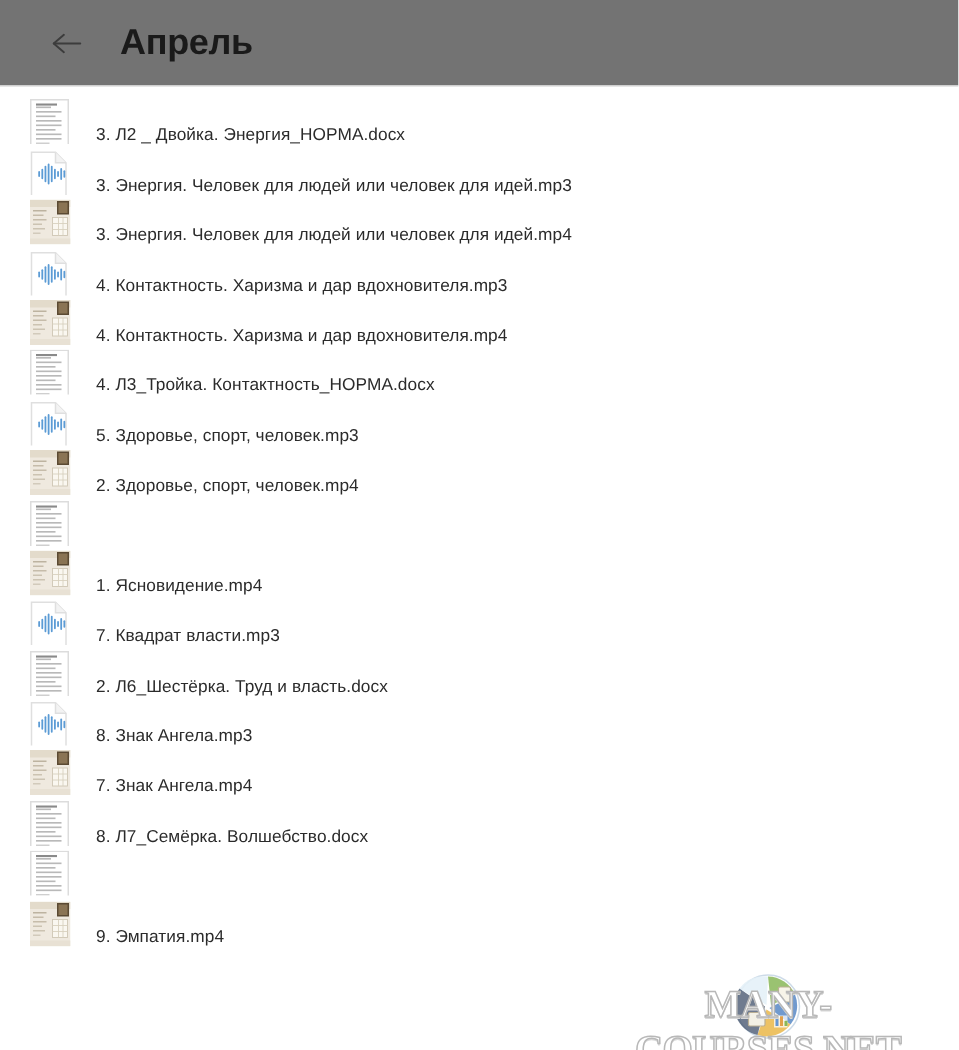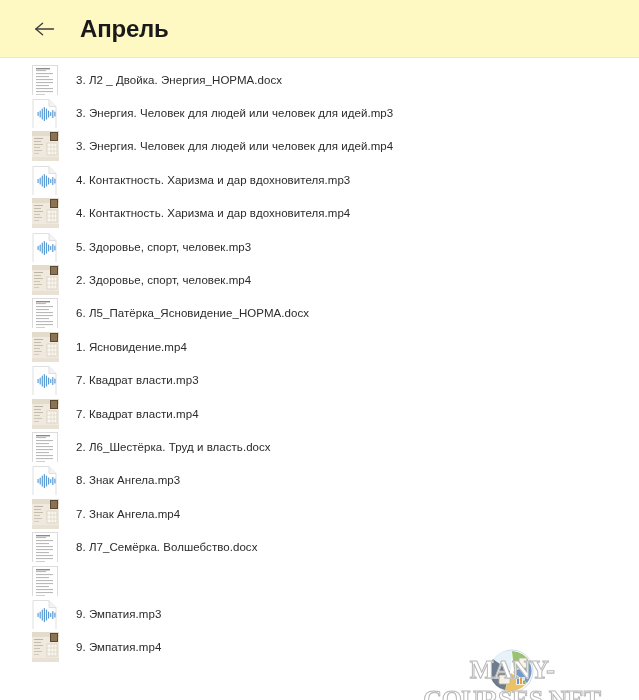--- a/index.html
+++ b/index.html
@@ -15,21 +15,21 @@
     position: relative;
   }
 
   
   .header {
     height: 57px;
     display: flex;
     align-items: center;
     padding-left: 32px;
     box-sizing: border-box;
-    background: #fef9c3;
+    background: #737373;
   }
   .back-btn {
     width: 26px;
     height: 26px;
     display: flex;
     align-items: center;
     justify-content: center;
     cursor: pointer;
     flex: 0 0 auto;
   }
@@ -49,22 +49,22 @@
     background: #e6e6e6;
   }
 
   
   .file-list {
     padding-top: 5px;
   }
   .file-row {
     height: 33.4px;
     display: flex;
-    align-items: center;
-    padding-left: 32px;
+    align-items: flex-end;
+    padding-left: 20px;
     box-sizing: border-box;
     cursor: pointer;
   }
   .thumb {
     width: 28px;
     height: 30px;
     flex: 0 0 auto;
     position: relative;
     overflow: hidden;
     background: #ffffff;
@@ -218,20 +218,38 @@
           <rect x="15" y="12" width="10" height="12" fill="#faf7f0" stroke="#cfc6b4" stroke-width="0.6"></rect>
           <path d="M15 16 h10 M15 20 h10 M19 12 v12 M22 12 v12" stroke="#d8d0be" stroke-width="0.6"></path>
           <rect x="0" y="26" width="27" height="4" fill="#e8e1d4"></rect>
         </svg>
       </div>
       <div class="file-name">4. Контактность. Харизма и дар вдохновителя.mp4</div>
     </div>
     <div class="file-row">
       <div class="thumb">
         <svg width="26" height="33" viewBox="0 0 26 33">
+          <rect x="0.5" y="0.5" width="25" height="32" fill="#ffffff" stroke="#dcdcdc" stroke-width="1"></rect>
+          <rect x="4" y="3" width="14" height="1.4" fill="#8a8a8a"></rect>
+          <rect x="4" y="5" width="10" height="1.1" fill="#b9b9b9"></rect>
+          <rect x="4" y="8" width="17" height="1.1" fill="#b9b9b9"></rect>
+          <rect x="4" y="11" width="13" height="1.1" fill="#b9b9b9"></rect>
+          <rect x="4" y="14" width="17" height="1.1" fill="#b9b9b9"></rect>
+          <rect x="4" y="17" width="17" height="1.1" fill="#b9b9b9"></rect>
+          <rect x="4" y="20" width="13" height="1.1" fill="#b9b9b9"></rect>
+          <rect x="4" y="23" width="17" height="1.1" fill="#b9b9b9"></rect>
+          <rect x="4" y="26" width="17" height="1.1" fill="#b9b9b9"></rect>
+          <rect x="4" y="29" width="9" height="1.1" fill="#cfcfcf"></rect>
+        </svg>
+      </div>
+      <div class="file-name">4. Л3_Тройка. Контактность_НОРМА.docx</div>
+    </div>
+    <div class="file-row">
+      <div class="thumb">
+        <svg width="26" height="33" viewBox="0 0 26 33">
           <path d="M1 1.5 h16 l7 7 v23 h-23 z" fill="#ffffff" stroke="#dfdfdf" stroke-width="1"></path>
           <path d="M17 1.5 v7 h7" fill="#f3f3f3" stroke="#dfdfdf" stroke-width="1"></path>
           <rect x="5.5" y="14" width="1.2" height="4" rx="0.6" fill="#5b9bd5"></rect>
           <rect x="7.6" y="12.5" width="1.2" height="7" rx="0.6" fill="#5b9bd5"></rect>
           <rect x="9.7" y="10.5" width="1.2" height="11" rx="0.6" fill="#5b9bd5"></rect>
           <rect x="11.8" y="9" width="1.2" height="14" rx="0.6" fill="#5b9bd5"></rect>
           <rect x="13.9" y="10.5" width="1.2" height="11" rx="0.6" fill="#5b9bd5"></rect>
           <rect x="16" y="12.5" width="1.2" height="7" rx="0.6" fill="#5b9bd5"></rect>
           <rect x="18.1" y="14" width="1.2" height="4" rx="0.6" fill="#5b9bd5"></rect>
           <rect x="20.200000000000003" y="12" width="1.2" height="8" rx="0.6" fill="#5b9bd5"></rect>
@@ -269,21 +287,20 @@
           <rect x="4" y="8" width="17" height="1.1" fill="#b9b9b9"></rect>
           <rect x="4" y="11" width="13" height="1.1" fill="#b9b9b9"></rect>
           <rect x="4" y="14" width="17" height="1.1" fill="#b9b9b9"></rect>
           <rect x="4" y="17" width="17" height="1.1" fill="#b9b9b9"></rect>
           <rect x="4" y="20" width="13" height="1.1" fill="#b9b9b9"></rect>
           <rect x="4" y="23" width="17" height="1.1" fill="#b9b9b9"></rect>
           <rect x="4" y="26" width="17" height="1.1" fill="#b9b9b9"></rect>
           <rect x="4" y="29" width="9" height="1.1" fill="#cfcfcf"></rect>
         </svg>
       </div>
-      <div class="file-name">6. Л5_Патёрка_Ясновидение_НОРМА.docx</div>
     </div>
     <div class="file-row">
       <div class="thumb">
         <svg width="27" height="30" viewBox="0 0 27 30">
           <rect x="0" y="0" width="27" height="30" fill="#efe9df"></rect>
           <rect x="0" y="0" width="27" height="5" fill="#e3dbcb"></rect>
           <rect x="18" y="1" width="8" height="9" fill="#5b4a33"></rect>
           <rect x="19" y="2" width="6" height="7" fill="#8a7454"></rect>
           <rect x="2" y="7" width="9" height="1" fill="#bdb3a0"></rect>
           <rect x="2" y="10" width="7" height="1" fill="#c6bcaa"></rect>
@@ -311,40 +328,20 @@
           <rect x="16" y="12.5" width="1.2" height="7" rx="0.6" fill="#5b9bd5"></rect>
           <rect x="18.1" y="14" width="1.2" height="4" rx="0.6" fill="#5b9bd5"></rect>
           <rect x="20.200000000000003" y="12" width="1.2" height="8" rx="0.6" fill="#5b9bd5"></rect>
           <rect x="22.3" y="13.5" width="1.2" height="5" rx="0.6" fill="#5b9bd5"></rect>
         </svg>
       </div>
       <div class="file-name">7. Квадрат власти.mp3</div>
     </div>
     <div class="file-row">
       <div class="thumb">
-        <svg width="27" height="30" viewBox="0 0 27 30">
-          <rect x="0" y="0" width="27" height="30" fill="#efe9df"></rect>
-          <rect x="0" y="0" width="27" height="5" fill="#e3dbcb"></rect>
-          <rect x="18" y="1" width="8" height="9" fill="#5b4a33"></rect>
-          <rect x="19" y="2" width="6" height="7" fill="#8a7454"></rect>
-          <rect x="2" y="7" width="9" height="1" fill="#bdb3a0"></rect>
-          <rect x="2" y="10" width="7" height="1" fill="#c6bcaa"></rect>
-          <rect x="2" y="13" width="9" height="1" fill="#c6bcaa"></rect>
-          <rect x="2" y="16" width="6" height="1" fill="#ccc3b2"></rect>
-          <rect x="2" y="19" width="8" height="1" fill="#ccc3b2"></rect>
-          <rect x="2" y="22" width="5" height="1" fill="#d2cabb"></rect>
-          <rect x="15" y="12" width="10" height="12" fill="#faf7f0" stroke="#cfc6b4" stroke-width="0.6"></rect>
-          <path d="M15 16 h10 M15 20 h10 M19 12 v12 M22 12 v12" stroke="#d8d0be" stroke-width="0.6"></path>
-          <rect x="0" y="26" width="27" height="4" fill="#e8e1d4"></rect>
-        </svg>
-      </div>
-      <div class="file-name">7. Квадрат власти.mp4</div>
-    </div>
-    <div class="file-row">
-      <div class="thumb">
         <svg width="26" height="33" viewBox="0 0 26 33">
           <rect x="0.5" y="0.5" width="25" height="32" fill="#ffffff" stroke="#dcdcdc" stroke-width="1"></rect>
           <rect x="4" y="3" width="14" height="1.4" fill="#8a8a8a"></rect>
           <rect x="4" y="5" width="10" height="1.1" fill="#b9b9b9"></rect>
           <rect x="4" y="8" width="17" height="1.1" fill="#b9b9b9"></rect>
           <rect x="4" y="11" width="13" height="1.1" fill="#b9b9b9"></rect>
           <rect x="4" y="14" width="17" height="1.1" fill="#b9b9b9"></rect>
           <rect x="4" y="17" width="17" height="1.1" fill="#b9b9b9"></rect>
           <rect x="4" y="20" width="13" height="1.1" fill="#b9b9b9"></rect>
           <rect x="4" y="23" width="17" height="1.1" fill="#b9b9b9"></rect>
@@ -419,38 +416,20 @@
           <rect x="4" y="8" width="17" height="1.1" fill="#b9b9b9"></rect>
           <rect x="4" y="11" width="13" height="1.1" fill="#b9b9b9"></rect>
           <rect x="4" y="14" width="17" height="1.1" fill="#b9b9b9"></rect>
           <rect x="4" y="17" width="17" height="1.1" fill="#b9b9b9"></rect>
           <rect x="4" y="20" width="13" height="1.1" fill="#b9b9b9"></rect>
           <rect x="4" y="23" width="17" height="1.1" fill="#b9b9b9"></rect>
           <rect x="4" y="26" width="17" height="1.1" fill="#b9b9b9"></rect>
           <rect x="4" y="29" width="9" height="1.1" fill="#cfcfcf"></rect>
         </svg>
       </div>
-    </div>
-    <div class="file-row">
-      <div class="thumb">
-        <svg width="26" height="33" viewBox="0 0 26 33">
-          <path d="M1 1.5 h16 l7 7 v23 h-23 z" fill="#ffffff" stroke="#dfdfdf" stroke-width="1"></path>
-          <path d="M17 1.5 v7 h7" fill="#f3f3f3" stroke="#dfdfdf" stroke-width="1"></path>
-          <rect x="5.5" y="14" width="1.2" height="4" rx="0.6" fill="#5b9bd5"></rect>
-          <rect x="7.6" y="12.5" width="1.2" height="7" rx="0.6" fill="#5b9bd5"></rect>
-          <rect x="9.7" y="10.5" width="1.2" height="11" rx="0.6" fill="#5b9bd5"></rect>
-          <rect x="11.8" y="9" width="1.2" height="14" rx="0.6" fill="#5b9bd5"></rect>
-          <rect x="13.9" y="10.5" width="1.2" height="11" rx="0.6" fill="#5b9bd5"></rect>
-          <rect x="16" y="12.5" width="1.2" height="7" rx="0.6" fill="#5b9bd5"></rect>
-          <rect x="18.1" y="14" width="1.2" height="4" rx="0.6" fill="#5b9bd5"></rect>
-          <rect x="20.200000000000003" y="12" width="1.2" height="8" rx="0.6" fill="#5b9bd5"></rect>
-          <rect x="22.3" y="13.5" width="1.2" height="5" rx="0.6" fill="#5b9bd5"></rect>
-        </svg>
-      </div>
-      <div class="file-name">9. Эмпатия.mp3</div>
     </div>
     <div class="file-row">
       <div class="thumb">
         <svg width="27" height="30" viewBox="0 0 27 30">
           <rect x="0" y="0" width="27" height="30" fill="#efe9df"></rect>
           <rect x="0" y="0" width="27" height="5" fill="#e3dbcb"></rect>
           <rect x="18" y="1" width="8" height="9" fill="#5b4a33"></rect>
           <rect x="19" y="2" width="6" height="7" fill="#8a7454"></rect>
           <rect x="2" y="7" width="9" height="1" fill="#bdb3a0"></rect>
           <rect x="2" y="10" width="7" height="1" fill="#c6bcaa"></rect>

